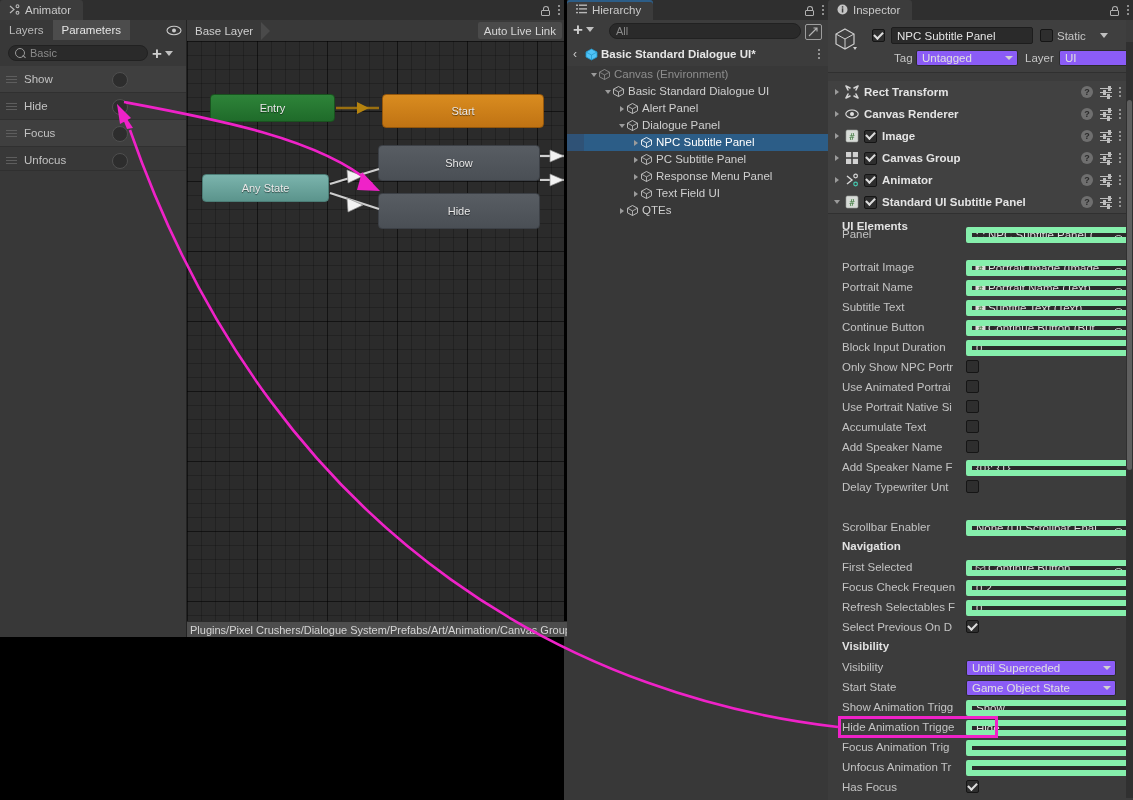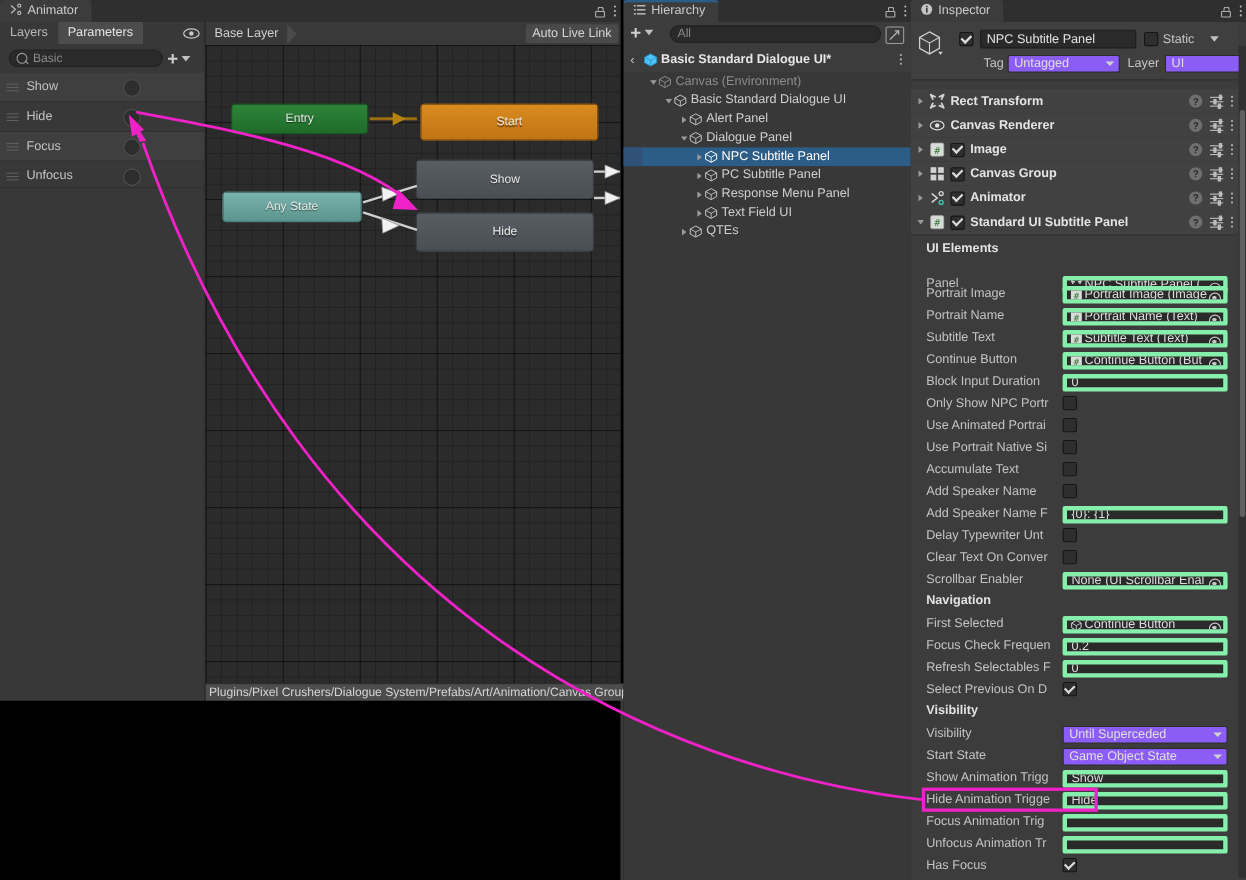--- a/index.html
+++ b/index.html
@@ -129,21 +129,21 @@
   .qm{width:12px;height:12px;border-radius:50%;background:#6f6f6f;color:#2a2a2a;font-size:9px;font-weight:bold;
       display:flex;align-items:center;justify-content:center;line-height:1;}
   .slid{width:12px;height:11px;position:relative;}
   .slid i{position:absolute;height:1.5px;background:#bdbdbd;left:0;width:12px;}
   .slid b{position:absolute;width:2.5px;height:5px;background:#bdbdbd;}
 
   
   .sect{position:absolute;left:14px;font-size:11.5px;color:#e2e2e2;font-weight:bold;}
   .prow{position:absolute;left:0;width:298px;height:20px;}
   .plbl{position:absolute;left:14px;top:3px;font-size:11.5px;color:#c3c3c3;width:122px;overflow:hidden;white-space:nowrap;}
-  .pfield{position:absolute;left:138px;top:2px;width:150px;height:16px;background:#2a2a2a;border:4px solid #86efac;
+  .pfield{position:absolute;left:138px;top:2px;width:166px;height:16px;background:#2a2a2a;border:6px solid #86efac;
           border-radius:2px;box-sizing:border-box;display:flex;align-items:center;color:#ddd;font-size:11.5px;overflow:hidden;}
   .pfield .txt{padding-left:4px;white-space:nowrap;}
   .objpick{position:absolute;right:0;top:0;width:15px;height:14px;display:flex;align-items:center;justify-content:center;}
   .objpick .dot{width:9px;height:9px;border:1.3px solid #c9c9c9;border-radius:50%;position:relative;}
   .objpick .dot:after{content:"";position:absolute;left:2.3px;top:2.3px;width:3.5px;height:3.5px;background:#c9c9c9;border-radius:50%;}
   .objico{width:11px;height:11px;margin-left:3px;margin-right:2px;flex:none;display:flex;align-items:center;justify-content:center;}
   .pcheck{position:absolute;left:138px;top:2px;}
   .pdrop{position:absolute;left:138px;top:2px;width:150px;height:16px;}
   #insp-scroll{position:absolute;right:0;top:22px;width:7px;height:756px;background:#303030;}
   #insp-thumb{position:absolute;left:1px;top:58px;width:5px;height:370px;background:#5f5f5f;border-radius:3px;}
@@ -639,21 +639,21 @@
           <span class="kebab">
               <i></i>
               <i></i>
               <i></i>
             </span>
         </span>
       </div>
 
       <div class="sect" style="top:200px;">UI Elements</div>
 
-      <div class="prow" style="top:229px;">
+      <div class="prow" style="top:205px;">
         <div class="plbl">Panel</div>
         <div class="pfield">
           <span class="objico">
               <svg width="11" height="11" viewBox="0 0 11 11">
                 <path d="M1 1 L3.6 2.3 M1 1 L2.3 3.6 M10 1 L7.4 2.3 M10 1 L8.7 3.6 M1 10 L3.6 8.7 M1 10 L2.3 7.4 M10 10 L7.4 8.7 M10 10 L8.7 7.4" stroke="#cfcfcf" stroke-width="1.3" stroke-linecap="round"></path>
               </svg>
             </span>
           <span class="txt" style="padding-left:0">NPC Subtitle Panel (</span>
           <span class="objpick">
               <span class="dot"></span>
@@ -769,26 +769,20 @@
           <span class="txt">{0}: {1}</span>
         </div>
       </div>
 
       <div class="prow" style="top:458px;">
         <div class="plbl" style="width:132px">Delay Typewriter Unt</div>
         <div class="pcheck">
             <span class="ck"></span>
           </div>
       </div>
-      <div class="prow" style="top:478px;">
-        <div class="plbl" style="width:132px">Clear Text On Conver</div>
-        <div class="pcheck">
-            <span class="ck"></span>
-          </div>
-      </div>
 
       <div class="prow" style="top:498px;">
         <div class="plbl">Scrollbar Enabler</div>
         <div class="pfield">
           <span class="txt">None (UI Scrollbar Enal</span>
           <span class="objpick">
               <span class="dot"></span>
             </span>
         </div>
       </div>

